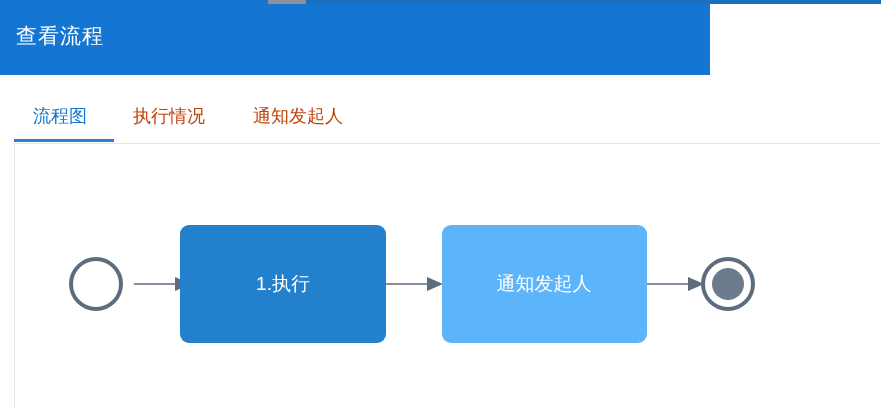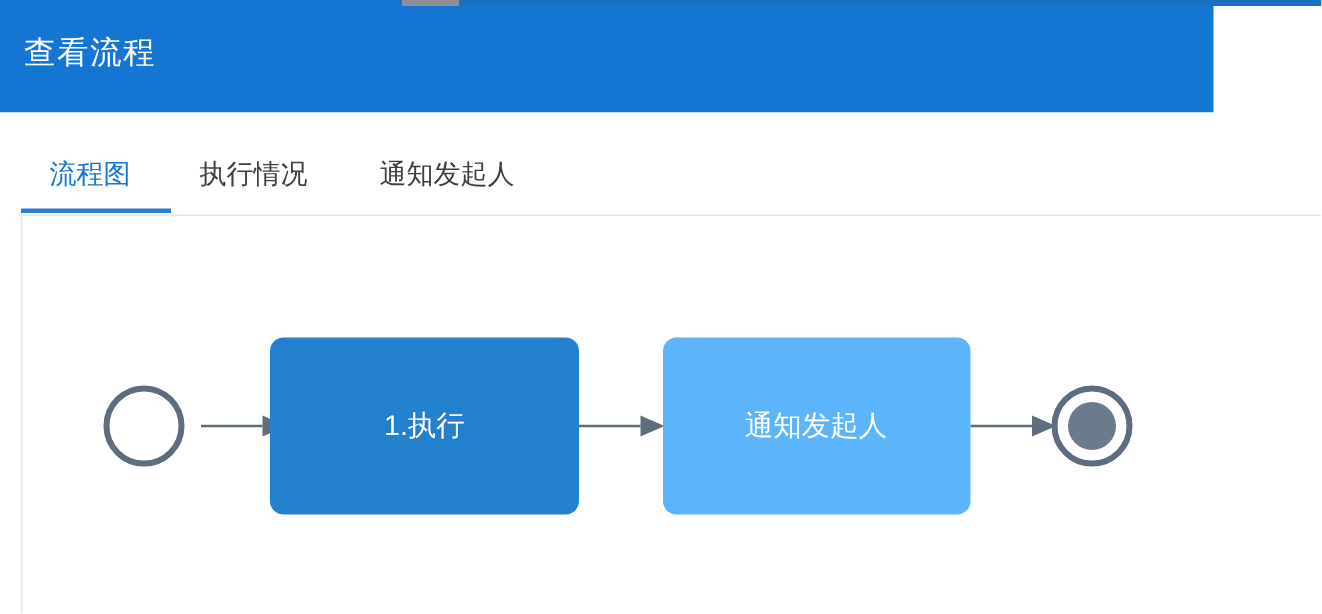--- a/index.html
+++ b/index.html
@@ -13,21 +13,21 @@
     font-family: "Liberation Sans", "DejaVu Sans", sans-serif;
     overflow: hidden;
     position: relative;
   }
 
   
   .app-header {
     position: absolute;
     left: 0;
     top: 0;
-    width: 809px;
+    width: 710px;
     height: 75px;
     background: #1476d2;
     box-sizing: border-box;
   }
   .app-title {
     position: absolute;
     left: 16px;
     top: 21px;
     font-size: 21px;
     line-height: 30px;
@@ -59,21 +59,21 @@
     top: 75px;
     width: 881px;
     height: 68px;
     background: #ffffff;
   }
   .tab {
     position: absolute;
     top: 28px;
     font-size: 18px;
     line-height: 26px;
-    color: #404040;
+    color: #c2410c;
     white-space: nowrap;
     cursor: pointer;
   }
   .tab.active {
     color: #1476d2;
   }
   .tab-underline {
     position: absolute;
     left: 14px;
     top: 64px;

